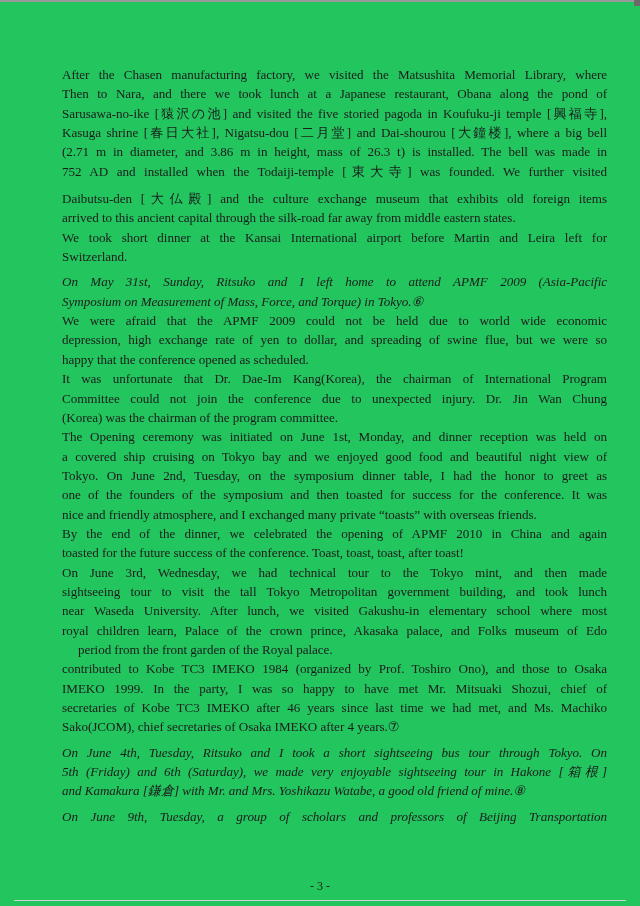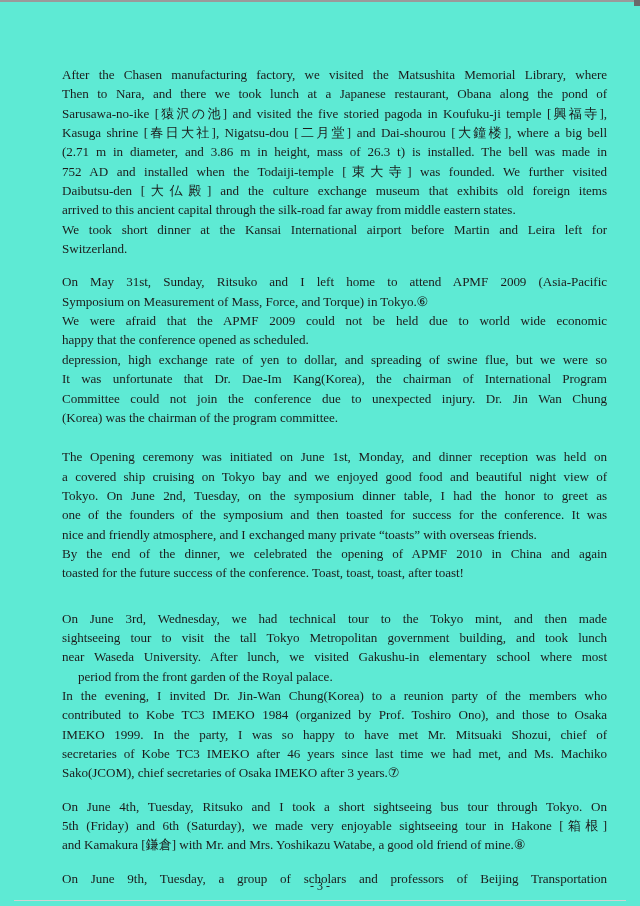--- a/index.html
+++ b/index.html
@@ -12,21 +12,21 @@
       height: 906px;
       position: relative;
       overflow: hidden;
       font-family: "Liberation Serif", "DejaVu Serif", serif;
       color: #1c1c1c;
     }
     .page {
       position: absolute;
       left: 0; top: 0;
       width: 640px; height: 906px;
-      background: #5eead4;
+      background: #22c55e;
     }
     .top-edge {
       position: absolute;
       left: 0; top: 0;
       width: 640px; height: 2px;
       background: #9a9a9a;
     }
     .top-corner-right {
       position: absolute;
       right: 0; top: 0;
@@ -46,21 +46,22 @@
       width: 545px;
       font-size: 13.1px;
       line-height: 19.35px;
       text-align: justify;
       letter-spacing: -0.05px;
     }
     .para {
       margin: 0;
     }
     .para.gap {
-      margin-top: 14px;
+      margin-top: 6px;
+      font-style: italic;
     }
     .line {
       display: block;
       text-align: justify;
       text-align-last: justify;
       white-space: nowrap;
       overflow: visible;
     }
     .line.last {
       text-align-last: left;
@@ -84,64 +85,64 @@
   <div class="body-text" id="body-text">
       <div class="para">
         <span class="line" style="display: block;">After the Chasen manufacturing factory, we visited the Matsushita Memorial Library, where</span>
       </div>
       <div class="para">
         <span class="line" style="display: block;">Then to Nara, and there we took lunch at a Japanese restaurant, Obana along the pond of</span>
         <span class="line" style="display: block;">Sarusawa-no-ike [猿沢の池] and visited the five storied pagoda in Koufuku-ji temple [興福寺],</span>
         <span class="line" style="display: block;">Kasuga shrine [春日大社], Nigatsu-dou [二月堂] and Dai-shourou [大鐘楼], where a big bell</span>
         <span class="line" style="display: block; font-family: Liberation Serif, serif;">(2.71 m in diameter, and 3.86 m in height, mass of 26.3 t) is installed.  The bell was made in</span>
         <span class="line" style="display: block;">752 AD and installed when the Todaiji-temple [東大寺] was founded.  We further visited</span>
-        <span class="line" style="display: block;">Daibutsu-den [大仏殿] and the culture exchange museum that exhibits old foreign items</span>
+        <span class="line" style="display: block; margin-top: 8px;">Daibutsu-den [大仏殿] and the culture exchange museum that exhibits old foreign items</span>
         <span class="line last" style="display: block;">arrived to this ancient capital through the silk-road far away from middle eastern states.</span>
       </div>
       <div class="para">
         <span class="line" style="display: block;">We took short dinner at the Kansai International airport before Martin and Leira left for</span>
         <span class="line last" style="display: block;">Switzerland.</span>
       </div>
       <div class="para gap">
         <span class="line" style="display: block;">On May 31st, Sunday, Ritsuko and I left home to attend APMF 2009 (Asia-Pacific</span>
         <span class="line last" style="display: block;">Symposium on Measurement of Mass, Force, and Torque) in Tokyo.⑥</span>
       </div>
       <div class="para">
         <span class="line" style="display: block;">We were afraid that the APMF 2009 could not be held due to world wide economic</span>
+        <span class="line" style="display: block;">depression, high exchange rate of yen to dollar, and spreading of swine flue, but we were so</span>
         <span class="line last" style="display: block;">happy that the conference opened as scheduled.</span>
-        <span class="line" style="display: block;">depression, high exchange rate of yen to dollar, and spreading of swine flue, but we were so</span>
       </div>
       <div class="para">
         <span class="line" style="display: block;">It was unfortunate that Dr. Dae-Im Kang(Korea), the chairman of International Program</span>
         <span class="line" style="display: block;">Committee could not join the conference due to unexpected injury.    Dr. Jin Wan Chung</span>
         <span class="line last" style="display: block;">(Korea) was the chairman of the program committee.</span>
       </div>
       <div class="para">
-        <span class="line" style="display: block; margin-top: 20px;">The Opening ceremony was initiated on June 1st, Monday, and dinner reception was held on</span>
+        <span class="line" style="display: block;">The Opening ceremony was initiated on June 1st, Monday, and dinner reception was held on</span>
         <span class="line" style="display: block;">a covered ship cruising on Tokyo bay and we enjoyed good food and beautiful night view of</span>
         <span class="line" style="display: block;">Tokyo.    On June 2nd, Tuesday, on the symposium dinner table, I had the honor to greet as</span>
         <span class="line" style="display: block;">one of the founders of the symposium and then toasted for success for the conference.  It was</span>
         <span class="line last" style="display: block;">nice and friendly atmosphere, and I exchanged many private “toasts” with overseas friends.</span>
       </div>
       <div class="para">
         <span class="line" style="display: block;">By the end of the dinner, we celebrated the opening of APMF 2010 in China and again</span>
         <span class="line last" style="display: block;">toasted for the future success of the conference. Toast, toast, toast, after toast!</span>
       </div>
       <div class="para">
-        <span class="line" style="display: block; margin-top: 26px;">On June 3rd, Wednesday, we had technical tour to the Tokyo mint, and then made</span>
+        <span class="line" style="display: block;">On June 3rd, Wednesday, we had technical tour to the Tokyo mint, and then made</span>
         <span class="line" style="display: block;">sightseeing tour to visit the tall Tokyo Metropolitan government building, and took lunch</span>
         <span class="line" style="display: block;">near Waseda University.  After lunch, we visited Gakushu-in elementary school where most</span>
+        <span class="line" style="display: block;">royal children learn, Palace of the crown prince, Akasaka palace, and Folks museum of Edo</span>
         <span class="line last" style="display: block; margin-left: 16px;">period from the front garden of the Royal palace.</span>
       </div>
       <div class="para">
-        <span class="line" style="display: block;">In the evening, I invited Dr. Jin-Wan Chung(Korea) to a reunion party of the members who</span>
         <span class="line" style="display: block;">contributed to Kobe TC3 IMEKO 1984 (organized by Prof. Toshiro Ono), and those to Osaka</span>
         <span class="line" style="display: block;">IMEKO 1999.  In the party, I was so happy to have met Mr. Mitsuaki Shozui, chief of</span>
         <span class="line" style="display: block;">secretaries of Kobe TC3 IMEKO after 46 years since last time we had met, and Ms. Machiko</span>
-        <span class="line last" style="display: block;">Sako(JCOM), chief secretaries of Osaka IMEKO after 3 years.⑦</span>
+        <span class="line last" style="display: block;">Sako(JCOM), chief secretaries of Osaka IMEKO after 4 years.⑦</span>
       </div>
       <div class="para gap">
         <span class="line" style="display: block;">On June 4th, Tuesday, Ritsuko and I took a short sightseeing bus tour through Tokyo.   On</span>
         <span class="line" style="display: block;">5th (Friday) and 6th (Saturday), we made very enjoyable sightseeing tour in Hakone [箱根]</span>
         <span class="line last" style="display: block;">and Kamakura [鎌倉] with Mr. and Mrs. Yoshikazu Watabe, a good old friend of mine.⑧</span>
       </div>
       <div class="para gap">
         <span class="line" style="display: block;">On June 9th, Tuesday, a  group of scholars and professors of Beijing Transportation</span>
       </div>
     </div>

